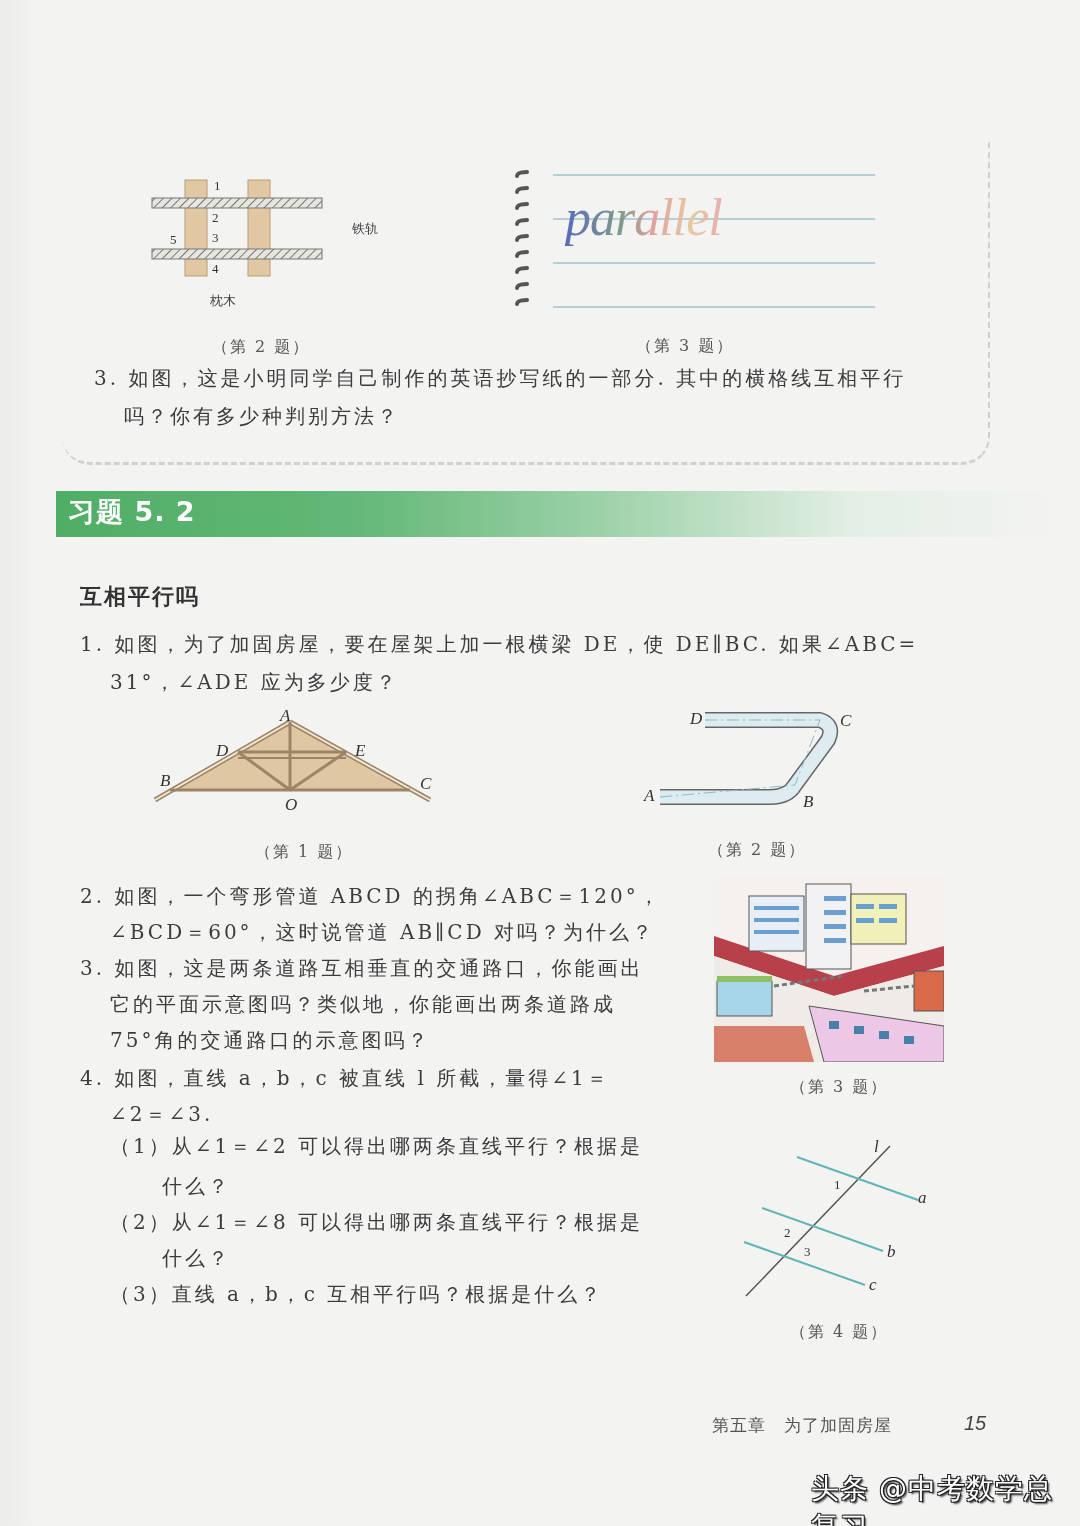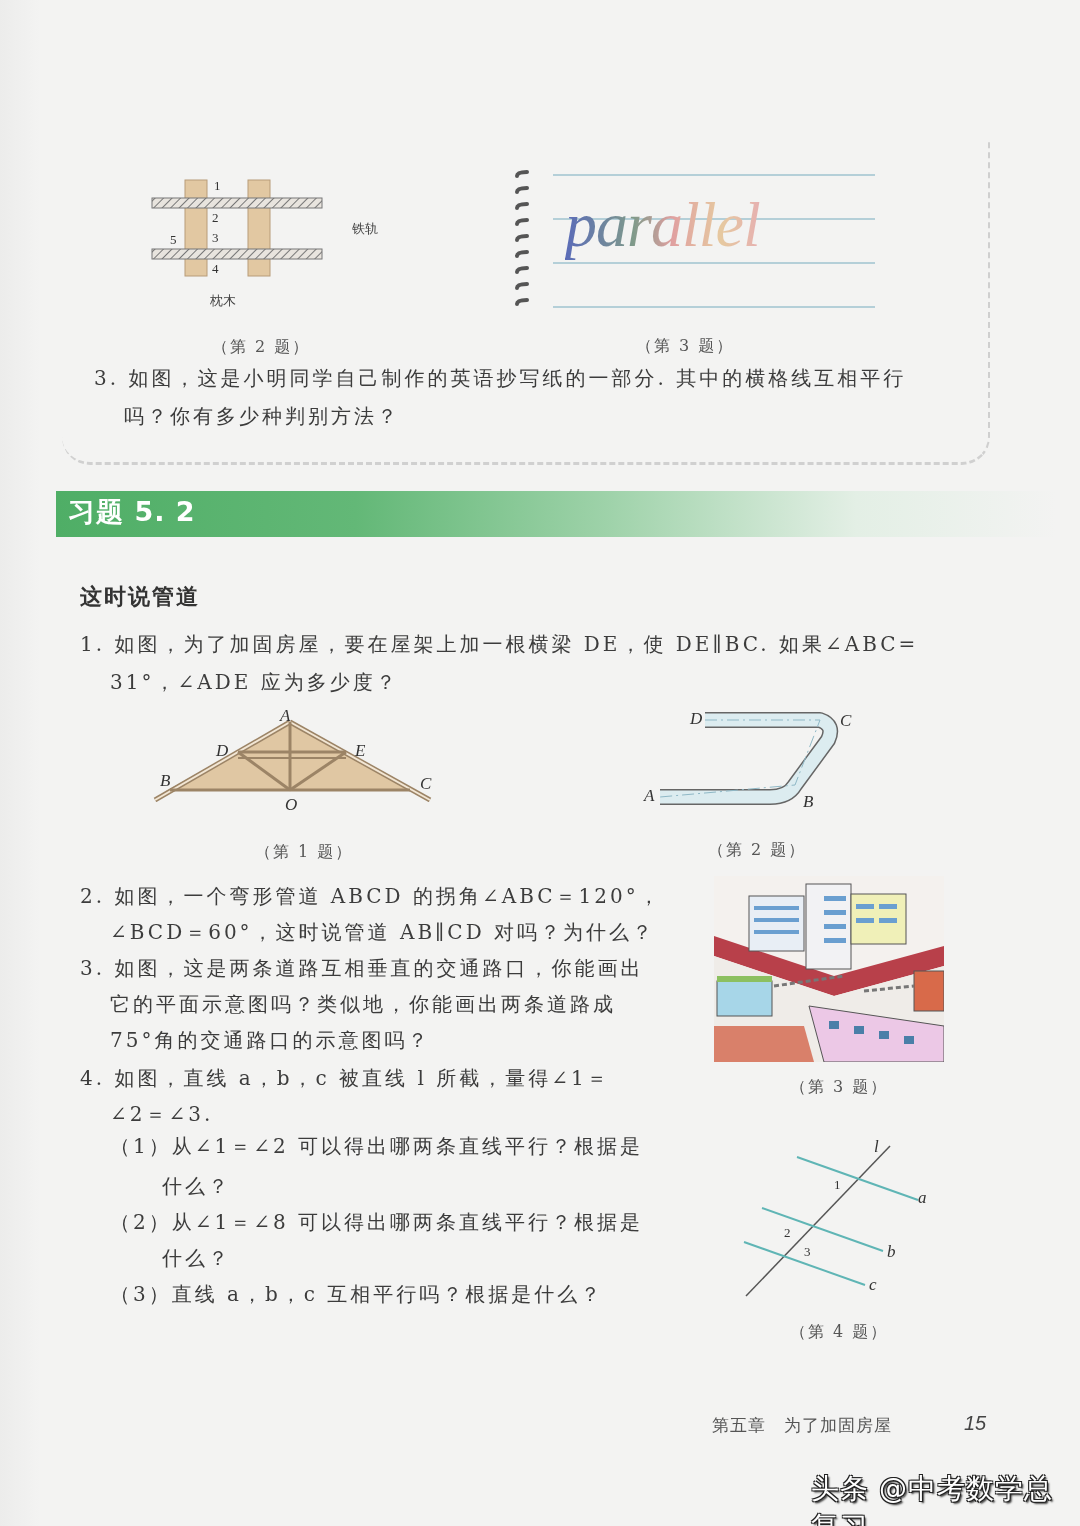--- a/index.html
+++ b/index.html
@@ -63,30 +63,30 @@
   <defs>
     <linearGradient id="pg" x1="0" x2="1">
       <stop offset="0" stop-color="#5a6bb8"></stop>
         <stop offset="0.35" stop-color="#7f9a8a"></stop>
       <stop offset="0.55" stop-color="#e0a0a0"></stop>
         <stop offset="0.8" stop-color="#e6c9a0"></stop>
         <stop offset="1" stop-color="#e6b0b0"></stop>
     </linearGradient>
   </defs>
 </svg>
-<span class="abs" style="left:565px;top:188px;font-family:'Liberation Serif',serif;font-style:italic;font-size:64px;background:linear-gradient(90deg,#5a6bb8,#7f9a8a 35%,#e0a0a0 55%,#e6c9a0 80%,#e6b0b0);-webkit-background-clip:text;background-clip:text;color:transparent;letter-spacing:-1px;">parallel</span>
+<span class="abs" style="left:565px;top:188px;font-family:'Liberation Serif',serif;font-style:italic;font-size:52px;background:linear-gradient(90deg,#5a6bb8,#7f9a8a 35%,#e0a0a0 55%,#e6c9a0 80%,#e6b0b0);-webkit-background-clip:text;background-clip:text;color:transparent;letter-spacing:-1px;">parallel</span>
 <span class="abs cap" style="left:636px;top:336px">（第 3 题）</span>
 
 <div class="abs qtext" style="left:94px;top:360px">3. 如图，这是小明同学自己制作的英语抄写纸的一部分. 其中的横格线互相平行</div>
 <div class="abs qtext" style="left:124px;top:398px">吗？你有多少种判别方法？</div>
 
 <div class="abs banner"></div>
 <div class="abs banner-title">习题 5. 2</div>
 
-<div class="abs section">这时说管道</div>
+<div class="abs section">互相平行吗</div>
 
 <div class="abs qtext" style="left:80px;top:626px">1. 如图，为了加固房屋，要在屋架上加一根横梁 DE，使 DE∥BC. 如果∠ABC=</div>
 <div class="abs qtext" style="left:110px;top:664px">31°，∠ADE 应为多少度？</div>
 
 <svg class="abs" style="left:150px;top:712px" width="300" height="90">
   <polygon points="140,10 20,78 260,78" fill="#e0c7a3" stroke="#9c8466" stroke-width="2"></polygon>
   <line x1="5" y1="88" x2="140" y2="10" stroke="#9c8466" stroke-width="5"></line>
   <line x1="140" y1="10" x2="280" y2="88" stroke="#9c8466" stroke-width="5"></line>
   <line x1="5" y1="88" x2="140" y2="10" stroke="#f2e6d4" stroke-width="2"></line>
   <line x1="140" y1="10" x2="280" y2="88" stroke="#f2e6d4" stroke-width="2"></line>

